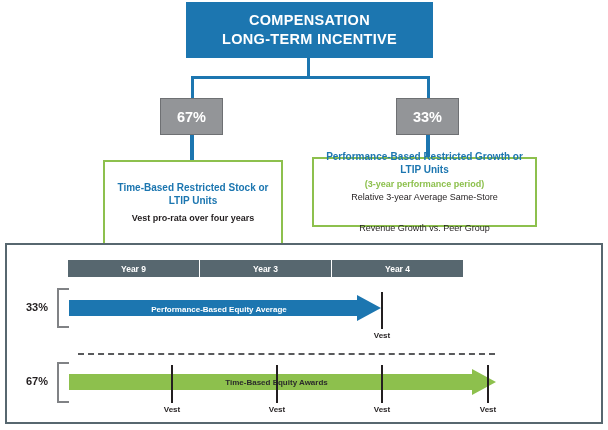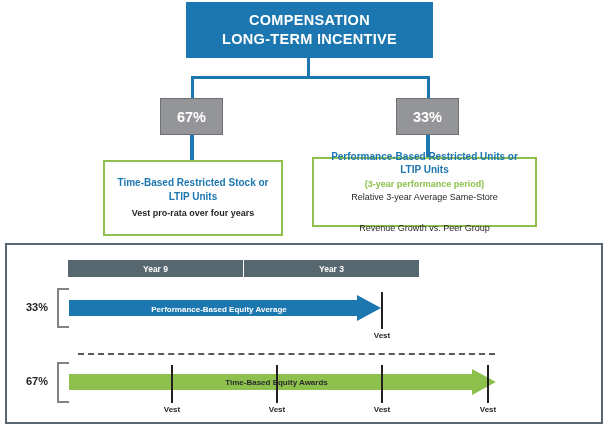--- a/index.html
+++ b/index.html
@@ -31,21 +31,21 @@
     display:flex;align-items:center;justify-content:center;box-sizing:border-box;
   }
   .pct-left{left:160px;}
   .pct-right{left:396px;}
 
   
   .grn-box{
     position:absolute;border:2px solid #8dc04d;background:#ffffff;box-sizing:border-box;
     display:flex;flex-direction:column;align-items:center;justify-content:center;text-align:center;
   }
-  .grn-left{left:103px;top:160px;width:180px;height:76px;}
+  .grn-left{left:103px;top:160px;width:180px;height:85px;}
   .grn-right{left:312px;top:157px;width:225px;height:70px;}
   .gb-title{color:#1c76b0;font-weight:bold;font-size:10px;line-height:13.5px;}
   .gb-sub-green{color:#8dc04d;font-weight:bold;font-size:9px;line-height:13px;margin-top:1px;}
   .gb-sub{color:#231f20;font-weight:normal;font-size:9px;line-height:13px;}
   .gb-sub.sp{margin-top:18px;}
   .gb-note{color:#231f20;font-weight:bold;font-size:9px;line-height:13px;margin-top:4px;}
 
   
   .panel{position:absolute;left:5px;top:243px;width:598px;height:181px;
          border:2px solid #57676f;box-sizing:border-box;background:#ffffff;}
@@ -101,32 +101,33 @@
   <div class="pct-box pct-left">67%</div>
   <div class="pct-box pct-right">33%</div>
 
   <div class="grn-box grn-left">
     <div class="gb-title">Time-Based Restricted Stock or</div>
     <div class="gb-title">LTIP Units</div>
     <div class="gb-note">Vest pro-rata over four years</div>
   </div>
 
   <div class="grn-box grn-right">
-    <div class="gb-title">Performance-Based Restricted Units or</div>
+    <div class="gb-title">Performance-Based Restricted Growth or</div>
     <div class="gb-title">LTIP Units</div>
     <div class="gb-sub-green">(3-year performance period)</div>
     <div class="gb-sub">Relative 3-year Average Same-Store</div>
     <div class="gb-sub sp">Revenue Growth vs. Peer Group</div>
   </div>
 
   <div class="panel"></div>
 
   <div class="year-row">
     <div class="year-cell">Year 9</div>
     <div class="year-cell">Year 3</div>
+    <div class="year-cell">Year 4</div>
     <div class="year-cell">Year 5</div>
   </div>
 
   <div class="row-label lbl-33">33%</div>
   <div class="bracket br-33"></div>
 
   <div class="arrow-wrap" style="left:69px;top:295px;">
     <svg width="312" height="26" viewBox="0 0 312 26" aria-hidden="true">
       <path d="M0 5 H288 V0 L312 13 L288 26 V21 H0 Z" fill="#1c76b0"></path>
     </svg>

